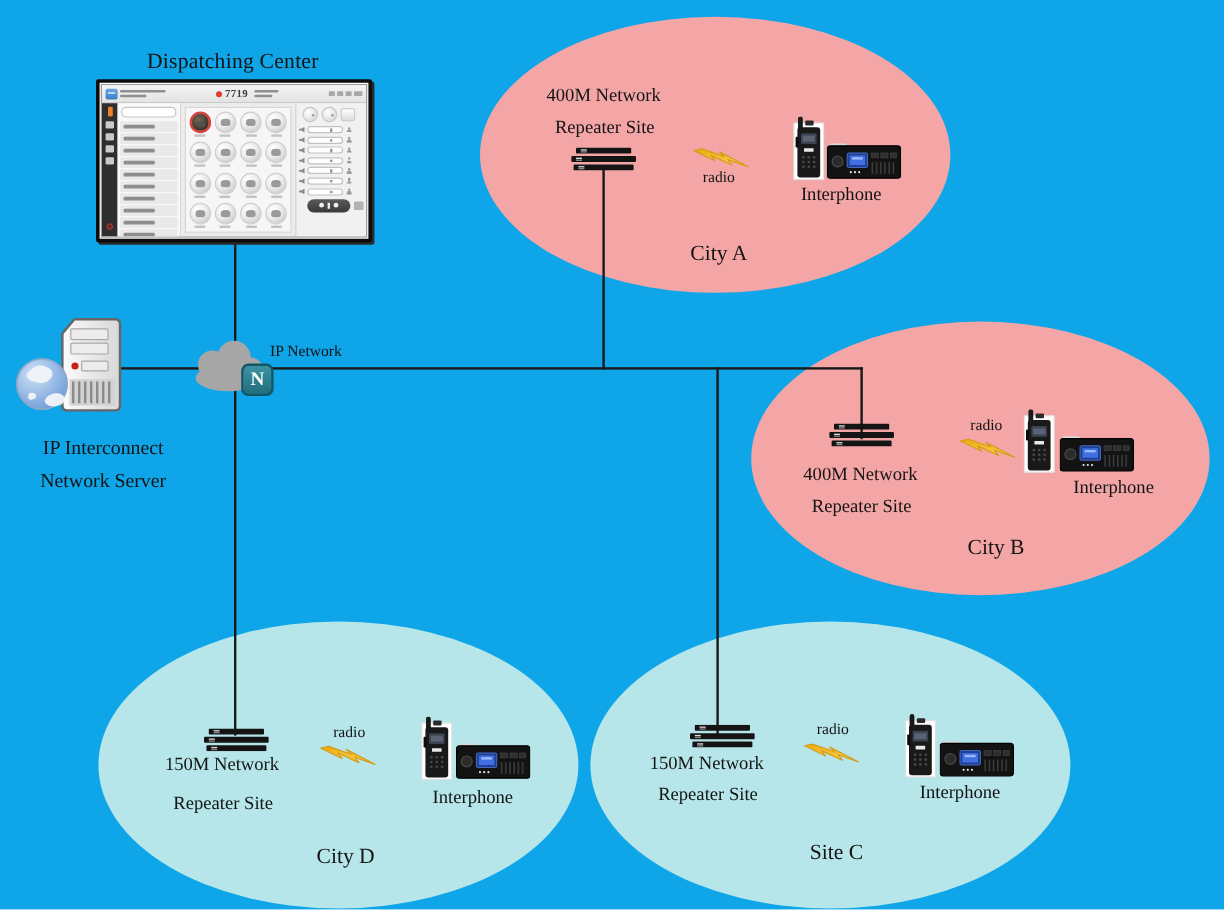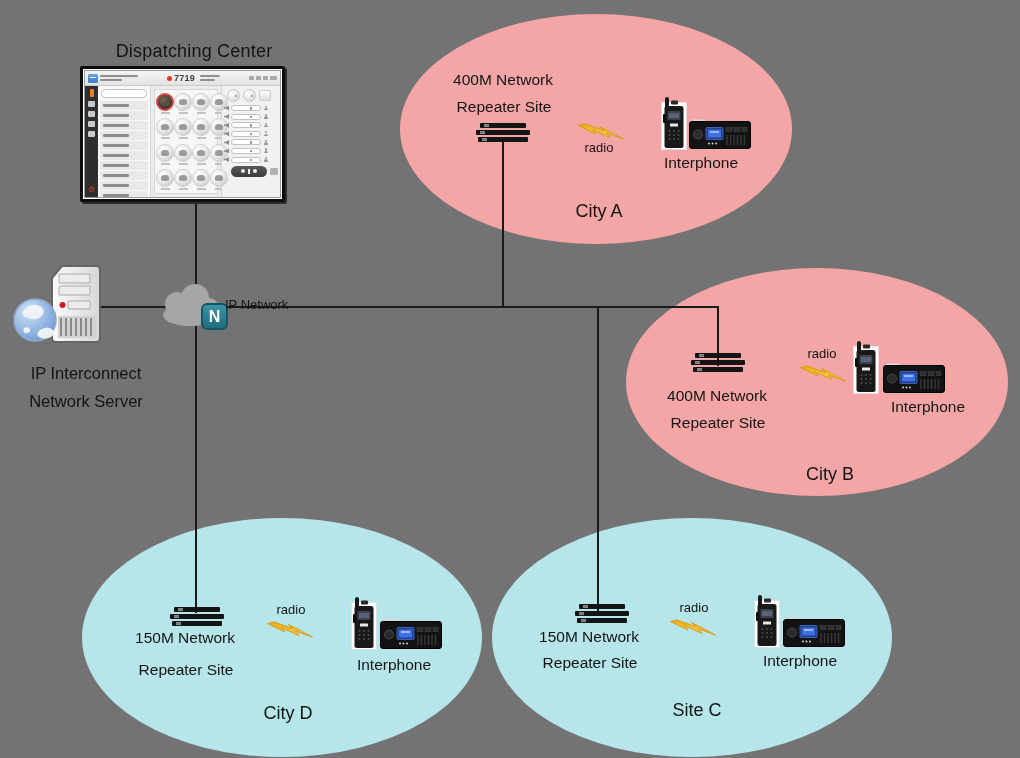--- a/index.html
+++ b/index.html
@@ -1,48 +1,48 @@
 <!DOCTYPE html>
 <html><head>
 <meta charset="utf-8">
 <style>
   html,body{margin:0;padding:0;background:#fff;}
-  #canvas{position:relative;width:1020px;height:758px;background:#737373;overflow:hidden;
-          font-family:Liberation Sans, sans-serif;color:#141414;}
+  #canvas{position:relative;width:1020px;height:758px;background:#0ea5e9;overflow:hidden;
+          font-family:Liberation Serif, serif;color:#141414;}
 
   
   .zone{position:absolute;border-radius:50%;}
   .zone-a{left:400px;top:14px;width:392px;height:230px;}
   .zone-b{left:626px;top:268px;width:382px;height:228px;}
   .zone-c{left:492px;top:518px;width:400px;height:239px;}
   .zone-d{left:82px;top:518px;width:400px;height:239px;}
 
   
   .line{position:absolute;background:#1a1a1a;}
 
   
   .lbl{position:absolute;white-space:nowrap;line-height:1.15;}
   .cx{transform:translateX(-50%);}
   .t-head{font-size:18px;font-weight:500;letter-spacing:.2px;}
   .t-site{font-size:15.5px;}
   .t-city{font-size:18px;}
   .t-radio{font-size:13px;}
   .t-dev{font-size:15.5px;}
   .t-srv{font-size:16.5px;text-align:center;}
-  .t-net{font-size:13px;margin-top:12px;}
+  .t-net{font-size:13px;}
 
   .icon-abs{position:absolute;}
 
   
   .n-badge{position:absolute;left:201px;top:303px;width:27px;height:27px;border-radius:6px;
     background:linear-gradient(#3b93a3,#226e7d);border:2px solid #135664;box-sizing:border-box;
     display:flex;align-items:center;justify-content:center;color:#fff;font-size:16px;font-weight:bold;}
 
   
-  .monitor{position:absolute;left:80px;top:66px;width:205px;height:136px;background:#fff;
+  .monitor{position:absolute;left:80px;top:66px;width:230px;height:136px;background:#fff;
     border:3px solid #0d0d0d;border-radius:2px;box-sizing:border-box;box-shadow:2px 2px 0 #2a2a2a;}
   .screen{position:absolute;inset:1px;border:1px solid #9a9a9a;background:#f2f2f2;display:flex;flex-direction:column;overflow:hidden;}
   .topbar{height:14px;flex:0 0 14px;display:flex;align-items:center;gap:2px;padding:0 3px;
     background:linear-gradient(#f4f4f4,#e3e3e3);border-bottom:1px solid #c9c9c9;}
   .blue-ico{width:10px;height:9px;border-radius:1.5px;background:linear-gradient(#6aa6e0,#3b7cc4);position:relative;flex:0 0 auto;}
   .blue-ico::after{content:"";position:absolute;left:2px;top:3px;width:6px;height:1.5px;background:#fff;}
   .micro{display:flex;flex-direction:column;gap:1.5px;}
   .tbar{height:2.2px;background:#8f8f8f;border-radius:1px;}
   .sp{flex:1;}
   .calldot{width:5px;height:5px;border-radius:50%;background:#e23b2e;flex:0 0 auto;}
@@ -431,21 +431,21 @@
   <svg class="icon-abs" style="left:799px;top:364px;width:48px;height:20px;">
       <use href="#sym-bolt"></use>
     </svg>
   <svg class="icon-abs" style="left:853px;top:341px;width:26px;height:58px;">
       <use href="#sym-handheld"></use>
     </svg>
   <svg class="icon-abs" style="left:883px;top:363px;width:62px;height:31px;">
       <use href="#sym-mobile"></use>
     </svg>
   <div class="lbl cx t-dev" style="left:928px;top:398px;">Interphone</div>
-  <div class="lbl cx t-city" style="left:830px;top:464px;">City B</div>
+  <div class="lbl cx t-city" style="left:830px;top:446px;">City B</div>
 
   <svg class="icon-abs" style="left:575px;top:604px;width:54px;height:19px;">
       <use href="#sym-repeater"></use>
     </svg>
   <div class="lbl cx t-site" style="left:589px;top:628px;">150M Network</div>
   <div class="lbl cx t-site" style="left:590px;top:654px;">Repeater Site</div>
   <div class="lbl cx t-radio" style="left:694px;top:601px;">radio</div>
   <svg class="icon-abs" style="left:669px;top:618px;width:48px;height:20px;">
       <use href="#sym-bolt"></use>
     </svg>

